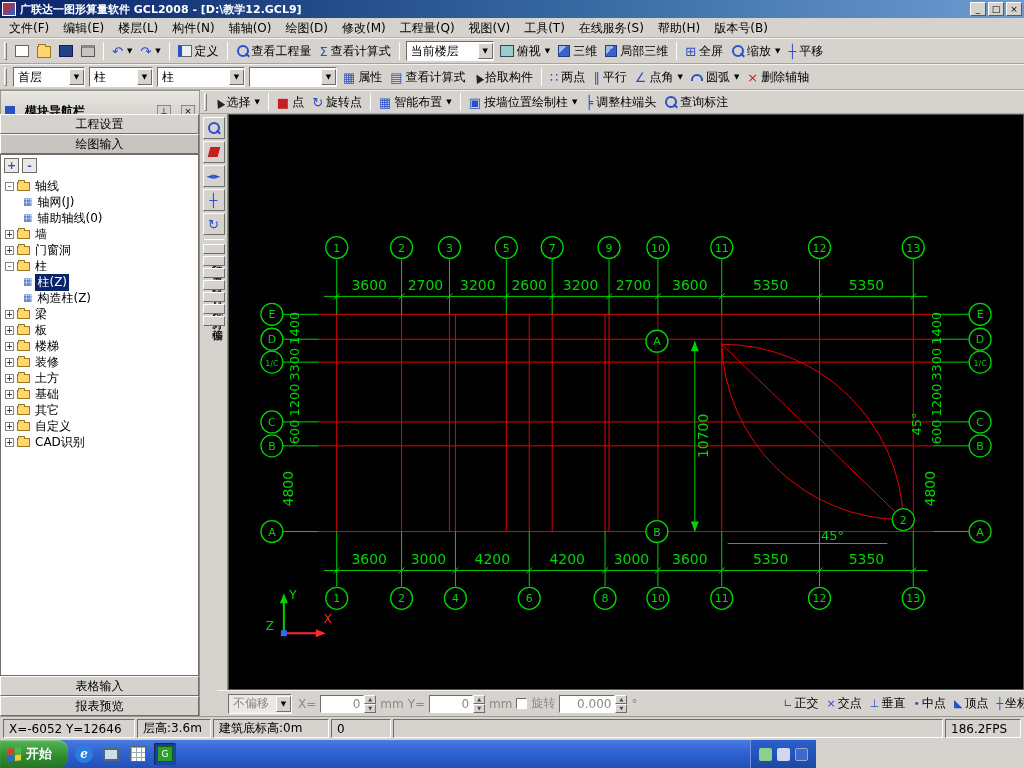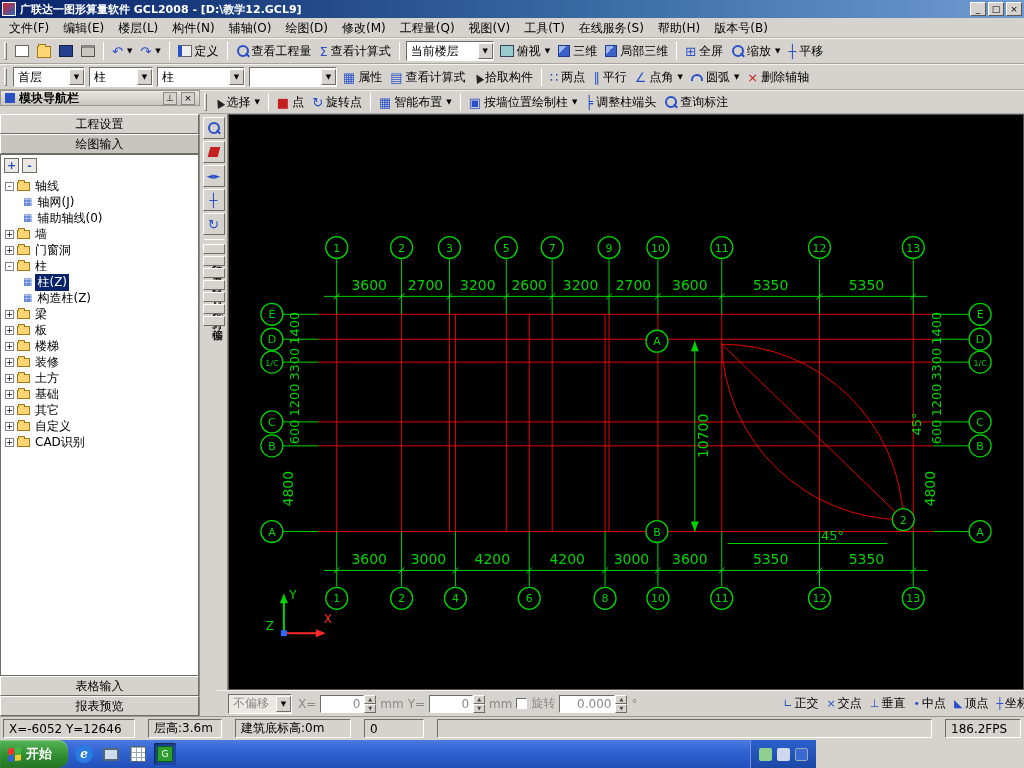--- a/index.html
+++ b/index.html
@@ -34,21 +34,21 @@
 .mag{position:relative;width:13px;height:13px}
 .mag::before{content:"";position:absolute;left:1px;top:0;width:8px;height:8px;border:2px solid #2a50c8;border-radius:50%}
 .mag::after{content:"";position:absolute;left:9px;top:9px;width:5px;height:2px;background:#2a50c8;transform:rotate(45deg)}
 .cube{width:12px;height:12px;background:linear-gradient(135deg,#9db8ee 40%,#3a62c8 40%);border:1px solid #223a88}
 .arcic{width:12px;height:7px;border:2px solid #2a50c8;border-bottom:none;border-radius:12px 12px 0 0}
 .cursor-ic{display:inline-block;transform:rotate(-30deg);color:#222;font-size:11px}
 .combo{display:flex;align-items:center;height:20px;background:#fff;border:1px solid;border-color:#6f6d68 #fff #fff #6f6d68;padding-left:4px;margin:0 2px;position:relative}
 .combo .cval{flex:1;white-space:nowrap;overflow:hidden}
 .combo .dd{width:15px;height:16px;margin-left:2px;background:#d6d3ce;border:1px solid;border-color:#fff #6f6d68 #6f6d68 #fff;font-size:7px;display:flex;align-items:center;justify-content:center}
 
-.nav-head{position:absolute;left:0;top:90px;width:200px;height:16px;background:linear-gradient(#e8e6e1,#c9c6c0);border:1px solid #9a978f;display:flex;align-items:center;padding:0 4px;gap:4px}
+.nav-head{position:absolute;left:0;top:90px;width:200px;height:42px;background:linear-gradient(#e8e6e1,#c9c6c0);border:1px solid #9a978f;display:flex;align-items:center;padding:0 4px;gap:10px}
 .nav-head .nh-ic{width:10px;height:10px;background:#2a50c8}
 .nav-head .ttl{font-weight:bold;flex:1}
 .pinbtn,.xbtn{width:14px;height:13px;border:1px solid #8a8a8a;background:#d6d3ce;font-size:9px;line-height:11px;text-align:center}
 
 .nav-panel{position:absolute;left:0;top:114px;width:200px;height:602px;background:#d6d3ce;border-right:1px solid #8f8c86;display:flex;flex-direction:column}
 .flatbtn{height:20px;border:1px solid;border-color:#fff #6f6d68 #6f6d68 #fff;background:#d6d3ce;text-align:center;line-height:18px}
 .flatbtn.active{background:#c8c5c0}
 .pm-strip{height:22px;background:#fff;border:1px solid #6f6d68;border-bottom:none;display:flex;align-items:center;gap:3px;padding:0 3px}
 .pmbtn{width:15px;height:15px;border:1px solid #6f6d68;background:#ece9e4;color:#2a50c8;font-weight:bold;font-size:11px;line-height:13px;text-align:center}
 #tree{flex:1;background:#fff;border:1px solid #6f6d68;border-top:none;overflow:hidden;padding-top:2px}
@@ -73,21 +73,21 @@
 .coordbar{position:absolute;left:217px;top:690px;width:824px;height:26px;background:#d6d3ce;border-top:1px solid #f4f2ee;display:flex;align-items:center;gap:4px;padding:0 9px}
 .dim{color:#8a8a8a}
 .spin{display:flex;align-items:center}
 .spinbox{width:44px;height:18px;background:#fff;border:1px solid;border-color:#6f6d68 #fff #fff #6f6d68;text-align:right;padding:1px 3px;color:#8a8a8a}
 .updown{display:flex;flex-direction:column}
 .ud{width:12px;height:9px;background:#d6d3ce;border:1px solid;border-color:#fff #6f6d68 #6f6d68 #fff;font-size:5px;line-height:6px;text-align:center;color:#444}
 .cbx{width:11px;height:11px;background:#fff;border:1px solid;border-color:#6f6d68 #fff #fff #6f6d68}
 .snapbtn{display:flex;align-items:center;gap:2px;padding:2px 3px;white-space:nowrap}
 .snapbtn .sg{color:#2a50c8;font-size:11px}
 
-.statusbar{position:absolute;left:0;top:716px;width:1024px;height:24px;background:#d6d3ce;border-top:1px solid #9a978f;display:flex;align-items:center;gap:13px;padding:0 3px}
+.statusbar{position:absolute;left:0;top:716px;width:1024px;height:24px;background:#d6d3ce;border-top:1px solid #9a978f;display:flex;align-items:center;gap:2px;padding:0 3px}
 .scell{height:19px;border:1px solid;border-color:#6f6d68 #fff #fff #6f6d68;display:flex;align-items:center;padding:0 5px;white-space:nowrap}
 
 .taskbar{position:absolute;left:0;top:740px;width:816px;height:28px;background:linear-gradient(#4b79e0,#2f62d2 45%,#2250b8);display:flex;align-items:center}
 .startbtn{height:28px;padding:0 16px 0 8px;background:linear-gradient(#55b555,#2f8b2f 60%,#247524);border-radius:0 10px 10px 0;display:flex;align-items:center;gap:5px;color:#fff;font-weight:bold;font-size:13px;box-shadow:inset 0 1px 1px #8c8}
 .flag{display:grid;grid-template-columns:6px 6px;grid-template-rows:6px 6px;gap:1px;transform:skewY(-6deg)}
 .flag i:nth-child(1){background:#e33}.flag i:nth-child(2){background:#4b4}.flag i:nth-child(3){background:#36c}.flag i:nth-child(4){background:#ec3}
 .qicon{width:22px;height:22px;margin-left:5px;display:flex;align-items:center;justify-content:center;border-radius:2px}
 .qicon.pressed{background:#1d46a8;box-shadow:inset 1px 1px 2px #123}
 .e-ic{color:#fff;background:#2a7de0;border-radius:50%;width:18px;height:18px;font-weight:bold;font-style:italic;font-family:"DejaVu Serif",serif;text-align:center;line-height:18px}
 .desk-ic{width:16px;height:13px;background:#cde;border:2px solid #567}

